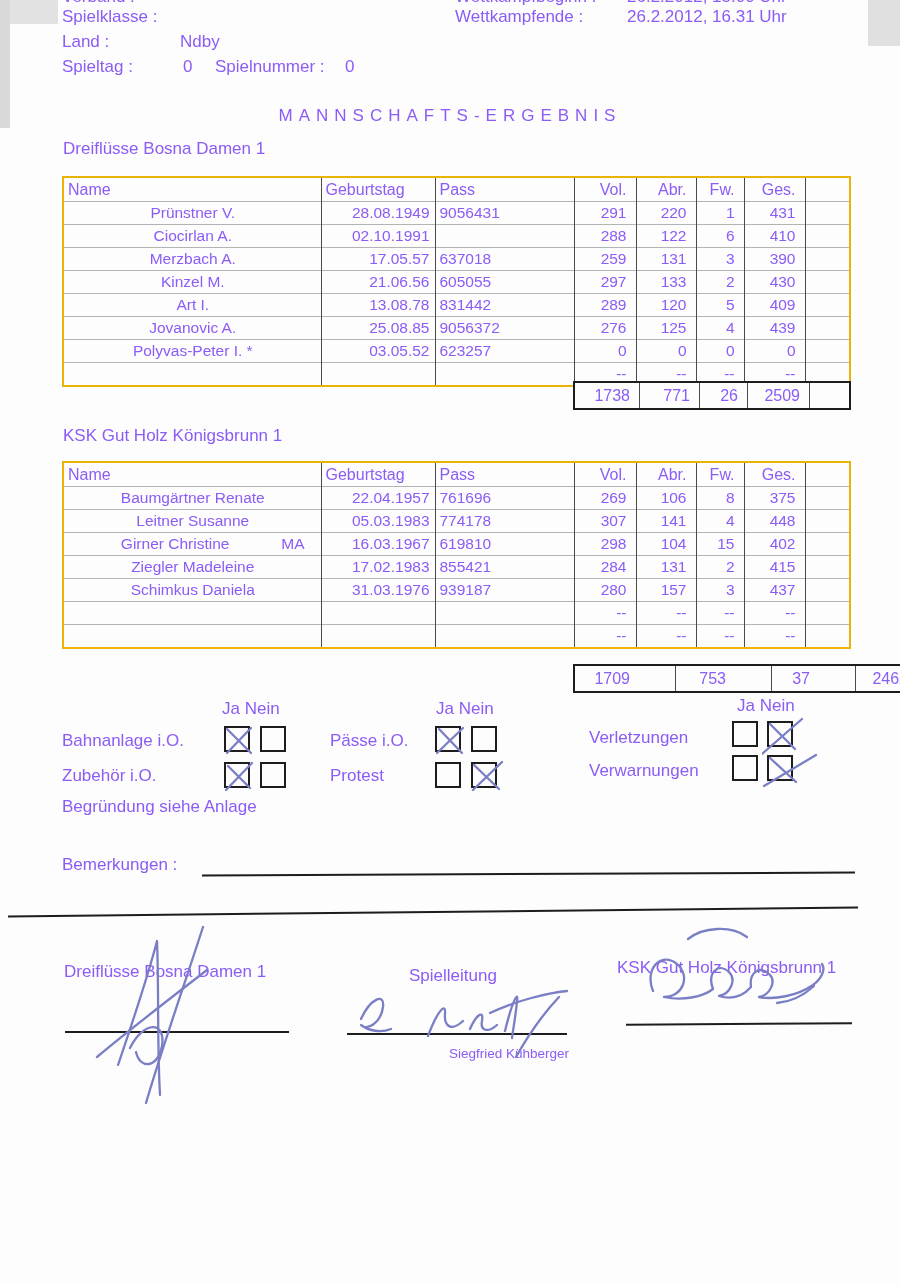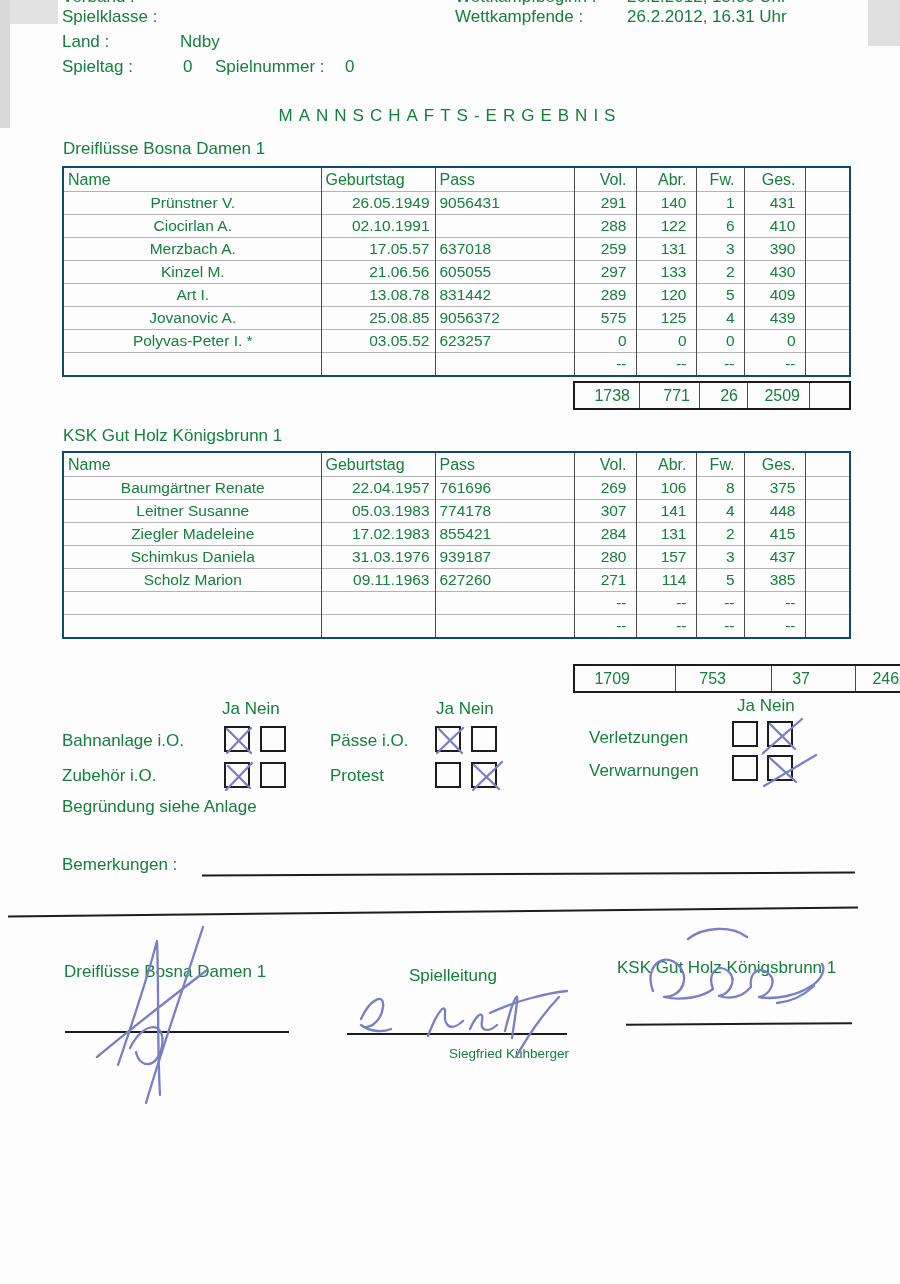--- a/index.html
+++ b/index.html
@@ -4,21 +4,21 @@
 <style>
   html,body{margin:0;padding:0;background:#e8e8e8;}
   .page{position:relative;width:900px;height:1284px;background:#fdfdfd;overflow:hidden;
         font-family:"Liberation Sans", sans-serif;color:#1e1e1e;}
   .abs{position:absolute;white-space:nowrap;}
   .lbl{font-size:17px;}
   .small{font-size:13.5px;}
   .title{font-size:17px;letter-spacing:6px;}
   .team-label{font-size:17px;}
   
-  .rtable{border-collapse:collapse;table-layout:fixed;width:787px;border:2px solid #0c4a6e;background:transparent;}
+  .rtable{border-collapse:collapse;table-layout:fixed;width:787px;border:2px solid #eab308;background:transparent;margin-top:10px;}
   .rtable th,.rtable td{border-left:1px solid #4a4a4a;border-top:1px solid #b3b3b3;
       height:22px;padding:0 4px;font-size:15.5px;font-weight:400;overflow:hidden;white-space:nowrap;}
   .rtable th{height:23px;font-size:16px;text-align:left;border-top:none;}
   .rtable th:first-child,.rtable td:first-child{border-left:none;}
   .rtable .num{text-align:right;padding-right:9px;}
   .rtable .geb{text-align:right;padding-right:5px;}
   .rtable td.namec{padding-left:5px;text-align:center;}
   .namec .ma{float:right;padding-right:12px;}
   
   .totals{position:absolute;display:flex;height:29px;border:2px solid #1d1d1d;background:#fdfdfd;box-sizing:border-box;}
@@ -30,21 +30,21 @@
   .xmark{position:absolute;left:-7px;top:-7px;pointer-events:none;fill:none;stroke-width:2.1;stroke-linecap:round;}
   
   .rule{position:absolute;background:#1d1d1d;height:2px;}
   .pen-overlay{position:absolute;left:0;top:0;pointer-events:none;}
   .penstroke{fill:none;stroke-width:2.3;stroke-linecap:round;stroke-linejoin:round;}
   .artifact{position:absolute;}
 </style>
 </head>
 <body>
 
-<div class="page" style="color: #15803d;">
+<div class="page" style="color: #8b5cf6;">
 
   <div class="artifact" style="left:0;top:0;width:10px;height:128px;background:#c9c9c9;opacity:.7"></div>
   <div class="artifact" style="left:0;top:0;width:58px;height:24px;background:#d8d8d8;opacity:.75"></div>
   <div class="artifact" style="left:868px;top:0;width:32px;height:46px;background:#d6d6d6;opacity:.75"></div>
 
   <div class="abs lbl" style="left:62px;top:-13px;">Verband :</div>
   <div class="abs lbl" style="left:455px;top:-13px;">
     <span>Wettkampfbeginn :</span>
     <span class="abs" style="left:172px;top:0;">26.2.2012,  15.00 Uhr</span>
   </div>
@@ -88,24 +88,24 @@
             <th class="num">Vol.</th>
             <th class="num">Abr.</th>
             <th class="num">Fw.</th>
             <th class="num">Ges.</th>
             <th></th>
           </tr>
         </thead>
         <tbody>
           <tr>
             <td class="namec"><span>Prünstner V.</span></td>
-            <td class="geb">26.05.1949</td>
+            <td class="geb">28.08.1949</td>
             <td>9056431</td>
             <td class="num">291</td>
-            <td class="num">140</td>
+            <td class="num">220</td>
             <td class="num">1</td>
             <td class="num">431</td>
             <td></td>
           </tr>
           <tr>
             <td class="namec"><span>Ciocirlan A.</span></td>
             <td class="geb">02.10.1991</td>
             <td></td>
             <td class="num">288</td>
             <td class="num">122</td>
@@ -140,21 +140,21 @@
             <td class="num">289</td>
             <td class="num">120</td>
             <td class="num">5</td>
             <td class="num">409</td>
             <td></td>
           </tr>
           <tr>
             <td class="namec"><span>Jovanovic A.</span></td>
             <td class="geb">25.08.85</td>
             <td>9056372</td>
-            <td class="num">575</td>
+            <td class="num">276</td>
             <td class="num">125</td>
             <td class="num">4</td>
             <td class="num">439</td>
             <td></td>
           </tr>
           <tr>
             <td class="namec"><span>Polyvas-Peter I. *</span></td>
             <td class="geb">03.05.52</td>
             <td>623257</td>
             <td class="num">0</td>
@@ -224,47 +224,47 @@
             <td class="namec"><span>Leitner Susanne</span></td>
             <td class="geb">05.03.1983</td>
             <td>774178</td>
             <td class="num">307</td>
             <td class="num">141</td>
             <td class="num">4</td>
             <td class="num">448</td>
             <td></td>
           </tr>
           <tr>
+            <td class="namec"><span>Girner Christine</span><span class="ma">MA</span></td>
+            <td class="geb">16.03.1967</td>
+            <td>619810</td>
+            <td class="num">298</td>
+            <td class="num">104</td>
+            <td class="num">15</td>
+            <td class="num">402</td>
+            <td></td>
+          </tr>
+          <tr>
             <td class="namec"><span>Ziegler Madeleine</span></td>
             <td class="geb">17.02.1983</td>
             <td>855421</td>
             <td class="num">284</td>
             <td class="num">131</td>
             <td class="num">2</td>
             <td class="num">415</td>
             <td></td>
           </tr>
           <tr>
             <td class="namec"><span>Schimkus Daniela</span></td>
             <td class="geb">31.03.1976</td>
             <td>939187</td>
             <td class="num">280</td>
             <td class="num">157</td>
             <td class="num">3</td>
             <td class="num">437</td>
-            <td></td>
-          </tr>
-          <tr>
-            <td class="namec"><span>Scholz Marion</span></td>
-            <td class="geb">09.11.1963</td>
-            <td>627260</td>
-            <td class="num">271</td>
-            <td class="num">114</td>
-            <td class="num">5</td>
-            <td class="num">385</td>
             <td></td>
           </tr>
           <tr>
             <td class="namec"><span></span></td>
             <td class="geb"></td>
             <td></td>
             <td class="num">--</td>
             <td class="num">--</td>
             <td class="num">--</td>
             <td class="num">--</td>

